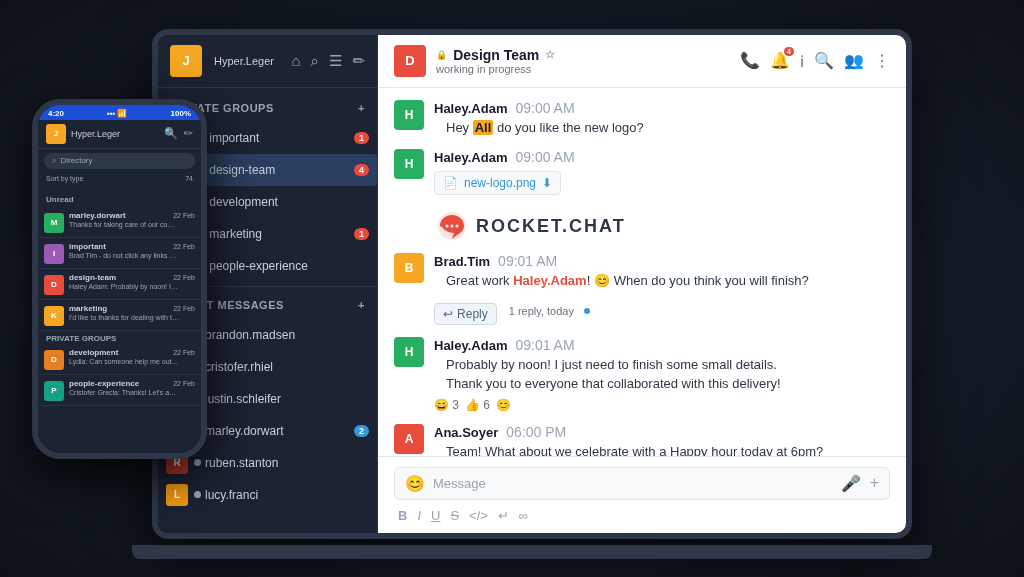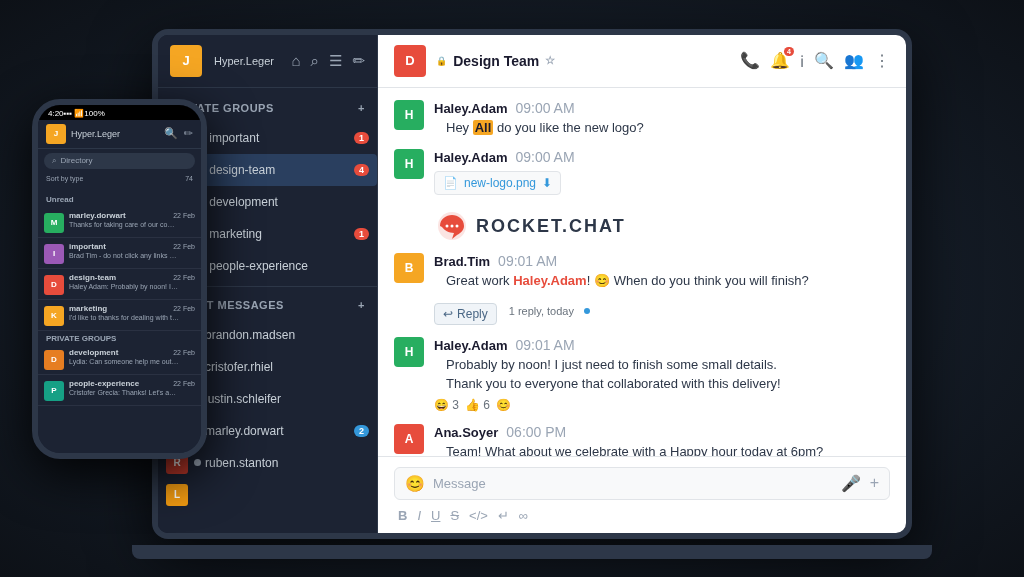--- a/index.html
+++ b/index.html
@@ -451,26 +451,27 @@
       width: 100%;
       height: 100%;
       background: #1c2333;
       display: flex;
       flex-direction: column;
       overflow: hidden;
     }
 
     .phone-status-bar {
       display: flex;
-      justify-content: flex-start;
+      justify-content: space-between;
       align-items: center;
       padding: 4px 10px 2px;
       font-size: 8px;
       color: #fff;
-      background: #000000;
+      background: #1d4ed8;
+      font-weight: bold;
     }
 
     .phone-header {
       background: #1c2333;
       padding: 4px 8px;
       display: flex;
       align-items: center;
       justify-content: space-between;
       border-bottom: 1px solid #2d3748;
     }
@@ -727,34 +728,39 @@
               </div>
               <div class="channel-item">
                 <div class="channel-avatar" style="background:#c0392b;">R</div>
                 <div class="channel-name">
                   <span style="width:7px;height:7px;background:#9aa5b4;border-radius:50%;display:inline-block;"></span>
                   <span>ruben.stanton</span>
                 </div>
               </div>
               <div class="channel-item">
                 <div class="channel-avatar" style="background:#f39c12;">L</div>
+                <div class="channel-name">
+                  <span style="width:7px;height:7px;background:#9aa5b4;border-radius:50%;display:inline-block;"></span>
+                  <span>lucy.franci</span>
+                </div>
               </div>
             </div>
           </div>
         </div>
 
         <div class="chat-area">
           <div class="chat-header">
             <div class="room-avatar">D</div>
             <div class="room-info">
               <div class="room-name">
                 <span class="lock-small">🔒</span>
                 <strong>Design Team</strong>
                 <span class="star-icon">☆</span>
               </div>
+              <div class="room-status">working in progress</div>
             </div>
             <div class="header-actions">
               <span class="header-icon">📞</span>
               <span class="header-icon">
                 🔔
                 <span class="notif-badge">4</span>
               </span>
               <span class="header-icon">ℹ</span>
               <span class="header-icon">🔍</span>
               <span class="header-icon">👥</span>

